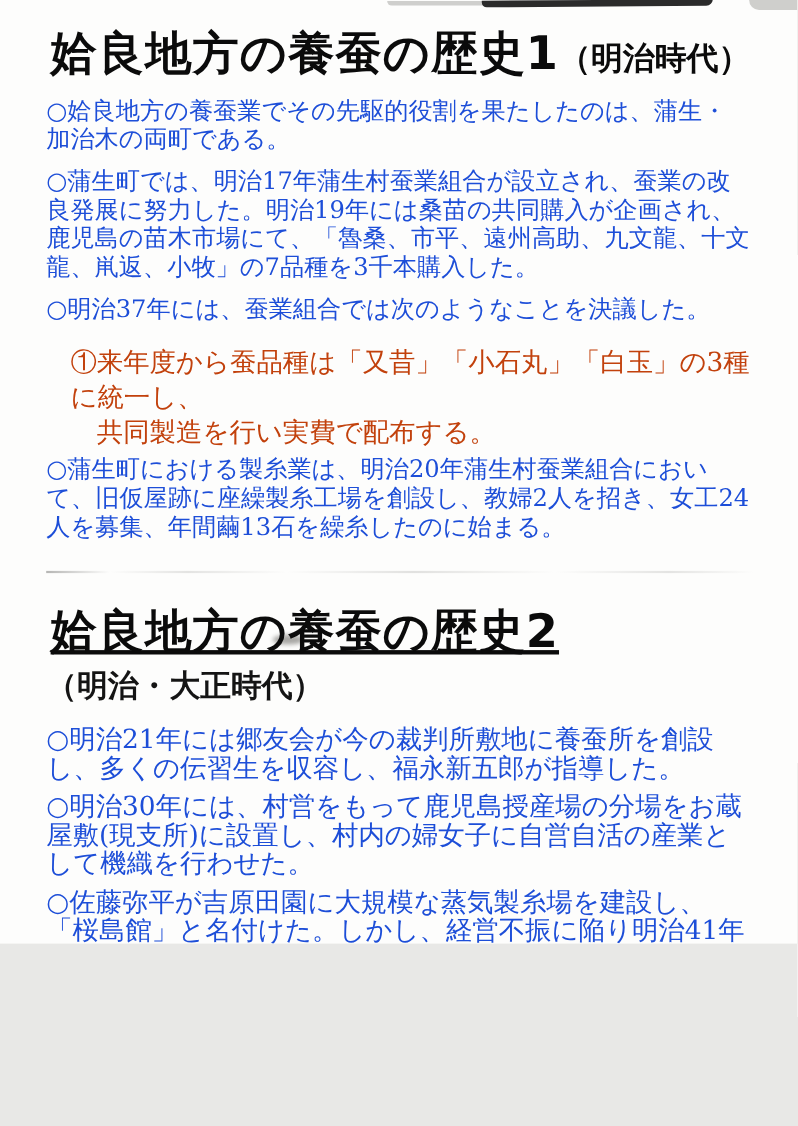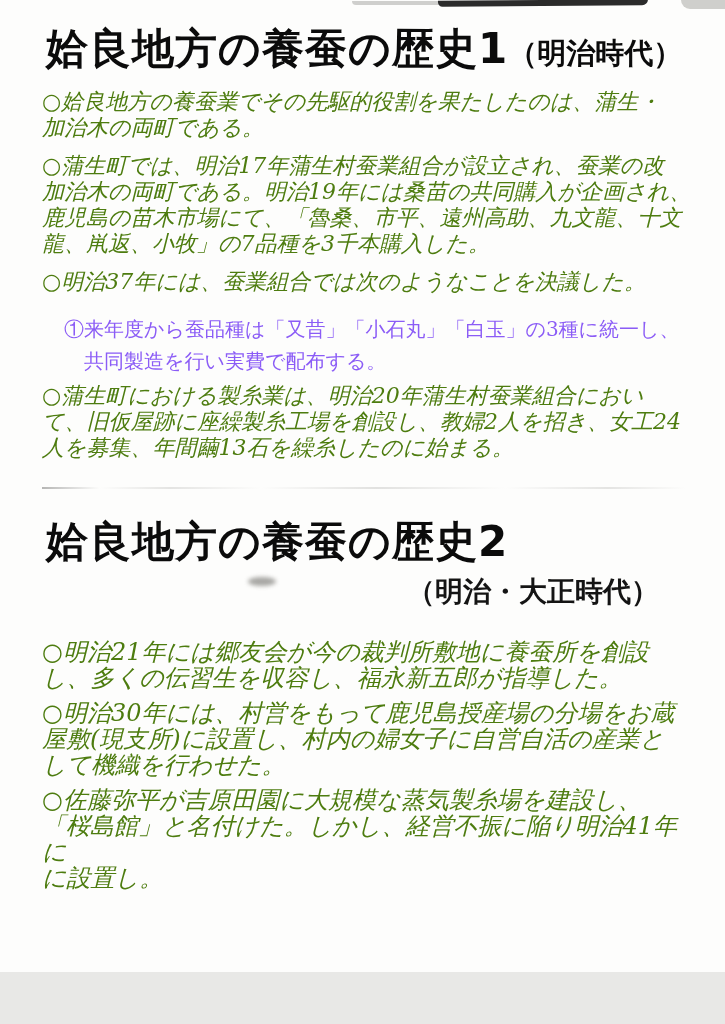--- a/index.html
+++ b/index.html
@@ -3,21 +3,21 @@
 <meta charset="utf-8">
 <style>
   html, body {
     margin: 0;
     padding: 0;
     background: #e8e8e6;
   }
   .page {
     position: relative;
     width: 725px;
-    height: 972px;
+    height: 858px;
     margin: 0 auto;
     background: #fdfdfc;
     overflow: hidden;
     color: #1b1b1b;
     font-family: "DejaVu Serif", "Liberation Serif", serif;
   }
   
   .scan-streak-dark {
     position: absolute;
     top: 0;
@@ -72,64 +72,64 @@
     color: #0b0b0b;
     letter-spacing: 1px;
     white-space: nowrap;
   }
   .doc-title .era-inline {
     font-size: 29px;
     font-weight: 700;
     letter-spacing: 0;
   }
   .era-line {
-    margin: 8px 0 28px 0;
+    margin: 8px 0 16px 0;
     padding-right: 36px;
-    text-align: right;
+    text-align: left;
     font-family: "DejaVu Sans", "Liberation Sans", sans-serif;
     font-weight: 700;
     font-size: 28px;
     color: #141414;
   }
   .para {
     margin: 0 0 12px 0;
     font-size: 22px;
     line-height: 26px;
     white-space: pre-wrap;
-    color: #4d7c0f;
-    font-style: italic;
+    color: #1d4ed8;
   }
   .section-2 .para {
     font-size: 24px;
     line-height: 26px;
     margin-bottom: 9px;
   }
   .list-item {
     margin: 0 0 3px 22px;
-    font-size: 20px;
+    font-size: 24px;
     line-height: 32px;
     white-space: pre-wrap;
-    color: #8b5cf6;
+    color: #c2410c;
   }
   .list-group {
     margin-bottom: 6px;
   }
   .section-divider {
     height: 2px;
     margin: 26px 10px 0 0;
     background: linear-gradient(90deg,
       #8f8f8d 0%, rgba(200,200,198,0) 9%,
       #d6d6d4 20%, rgba(214,214,212,0) 34%,
       #d2d2d0 52%, rgba(210,210,208,0) 72%,
       #d6d6d4 88%, rgba(214,214,212,0) 100%);
     opacity: 0.65;
   }
   .section-2 .doc-title {
     margin-top: 30px;
     margin-bottom: 0;
+    text-decoration: underline;
   }
 </style>
 </head>
 <body>
 
 <div class="page">
 
   <div class="scan-streak-light"></div>
   <div class="scan-streak-dark"></div>
   <div class="scan-corner-smudge"></div>
@@ -137,21 +137,21 @@
 
   <div class="content">
 
     <section class="section-1">
       <h1 class="doc-title"><span>姶良地方の養蚕の歴史1</span><span class="era-inline">（明治時代）</span></h1>
 
       <p class="para">○姶良地方の養蚕業でその先駆的役割を果たしたのは、蒲生・
 加治木の両町である。</p>
 
       <p class="para">○蒲生町では、明治17年蒲生村蚕業組合が設立され、蚕業の改
-加治木の両町である。明治19年には桑苗の共同購入が企画され、
+良発展に努力した。明治19年には桑苗の共同購入が企画され、
 鹿児島の苗木市場にて、「魯桑、市平、遠州高助、九文龍、十文
 龍、鼡返、小牧」の7品種を3千本購入した。</p>
 
       <p class="para" style="margin-bottom:18px">○明治37年には、蚕業組合では次のようなことを決議した。</p>
 
       <div class="list-group">
         <p class="list-item">①来年度から蚕品種は「又昔」「小石丸」「白玉」の3種に統一し、
 　共同製造を行い実費で配布する。</p>
       </div>
 

